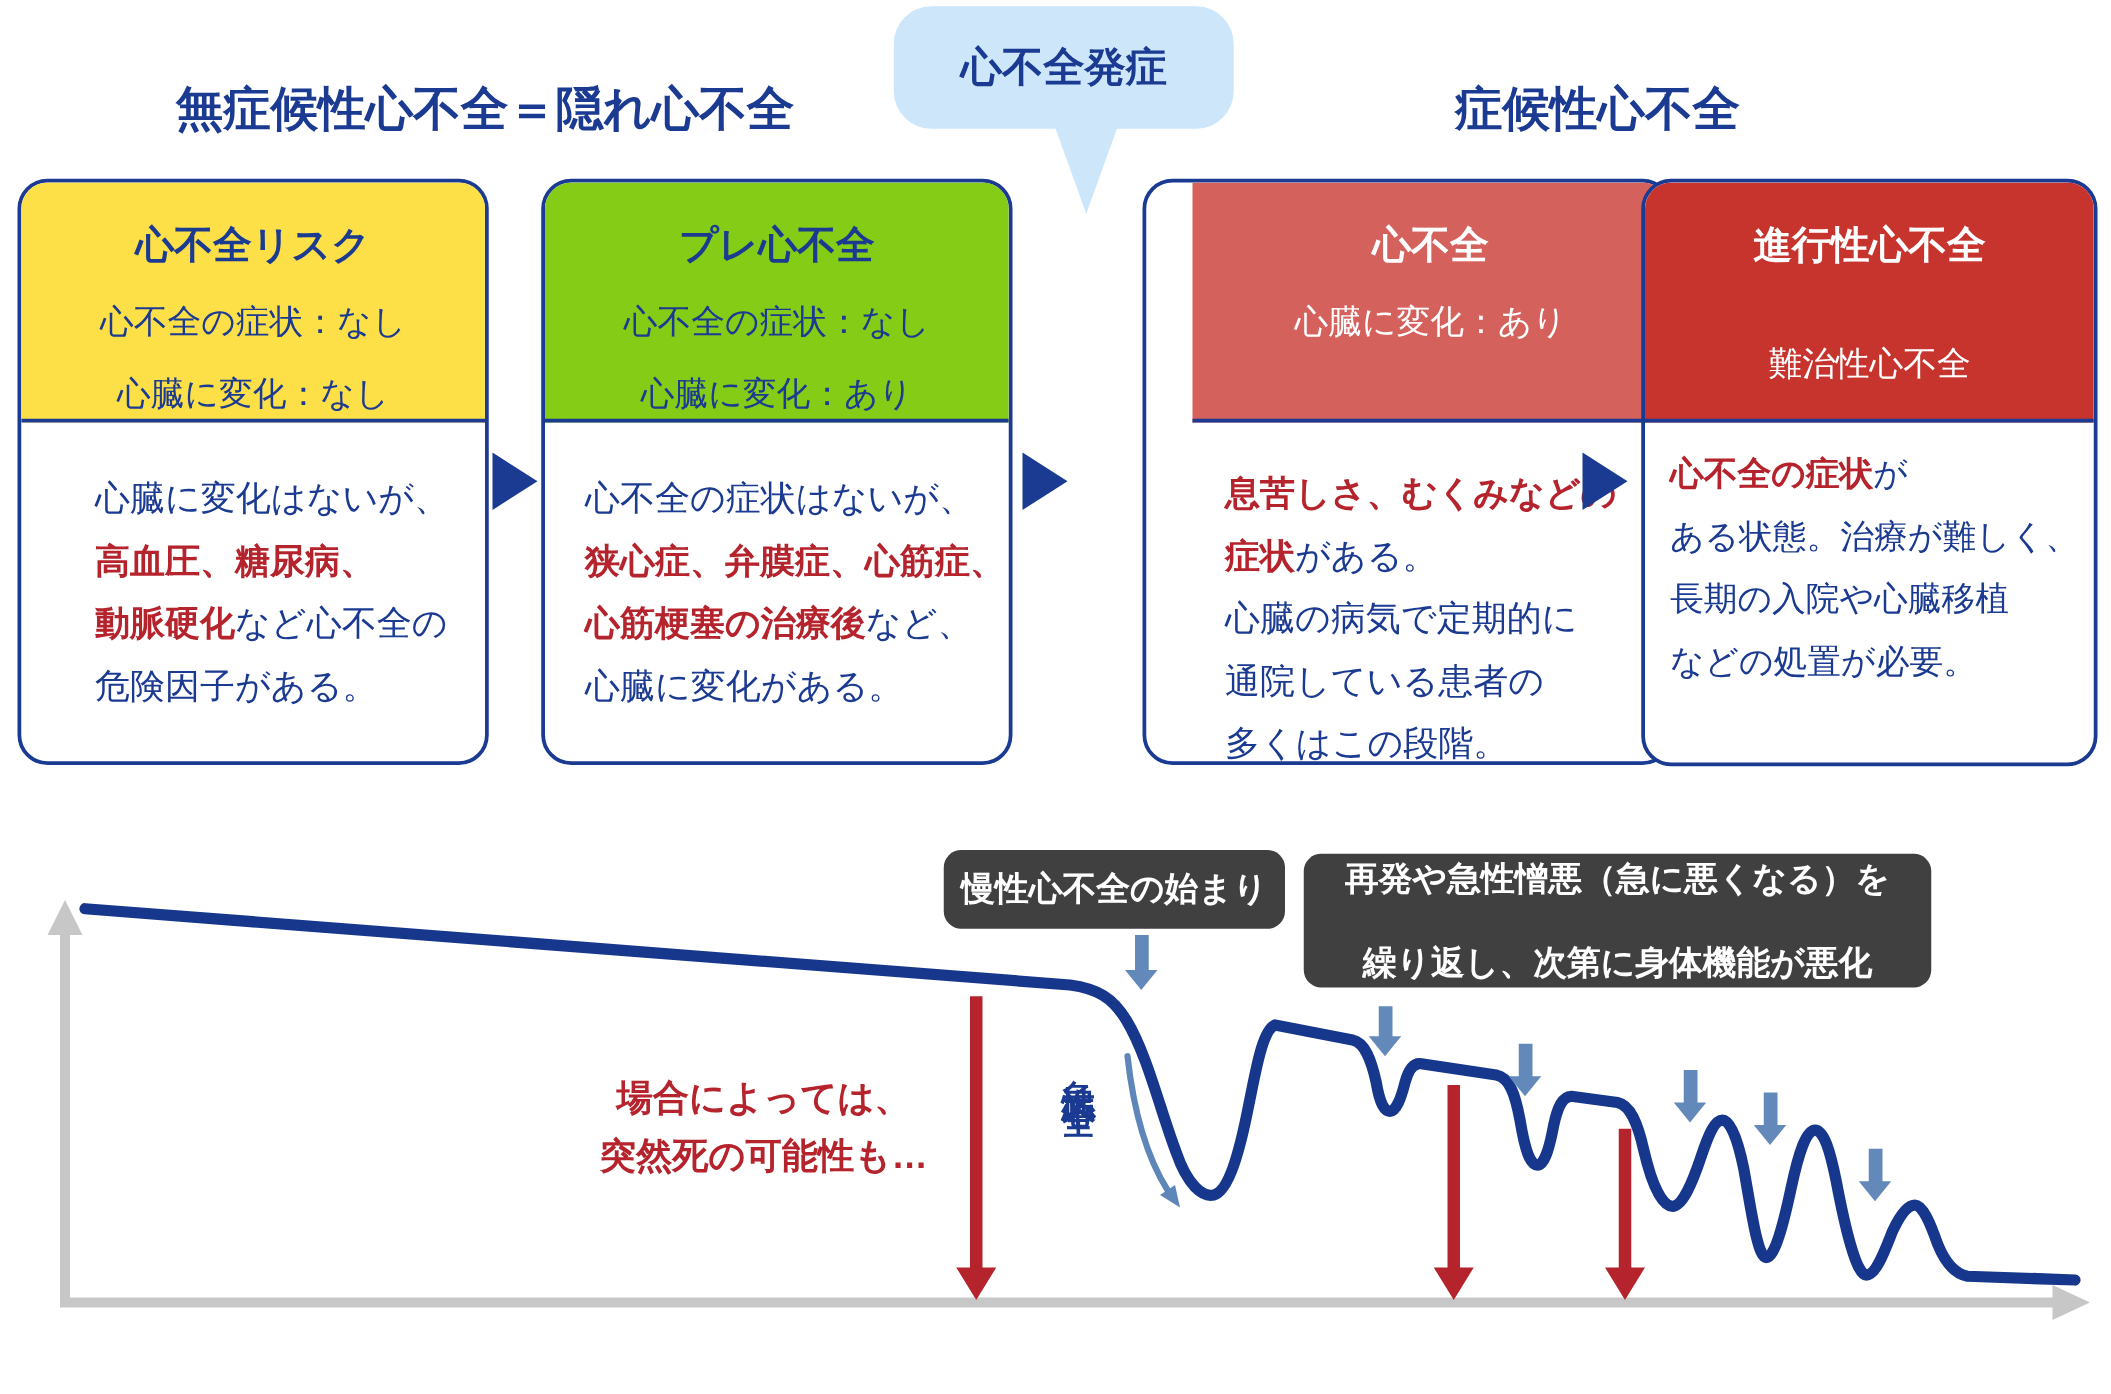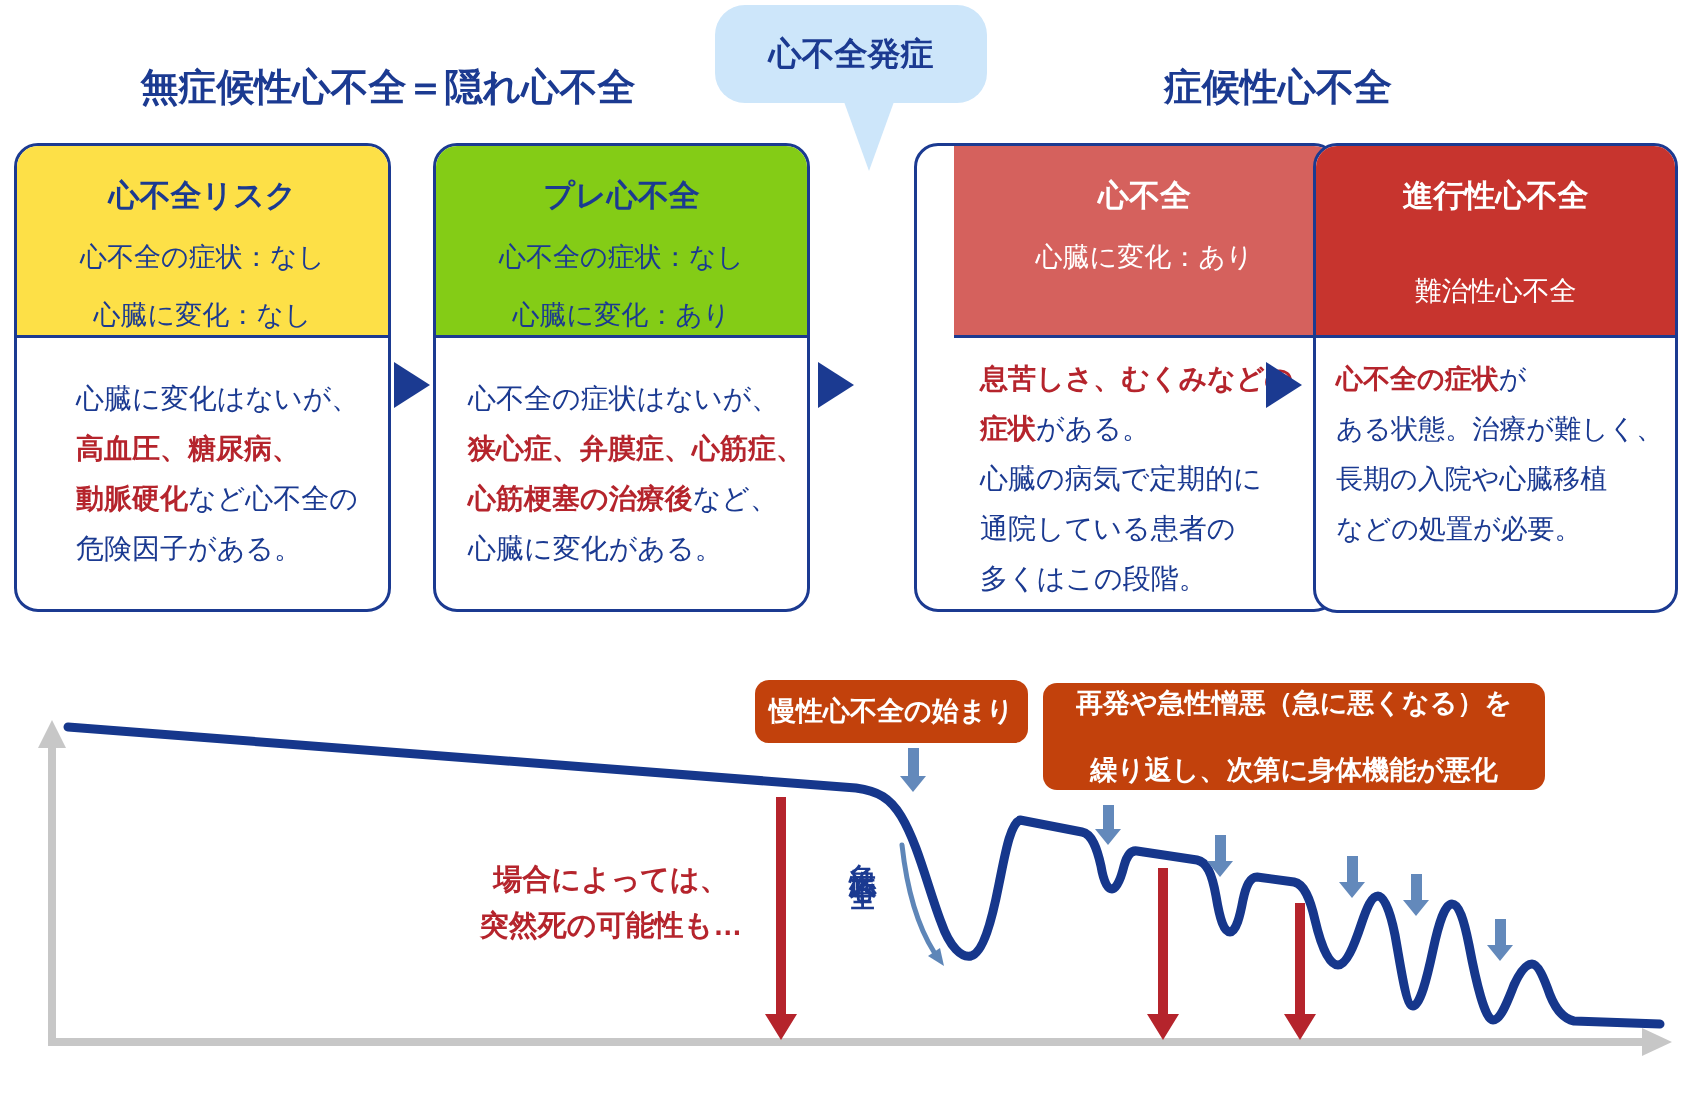--- a/index.html
+++ b/index.html
@@ -29,32 +29,32 @@
   .h0 { background:#fde047; color:#1b3a91; }
   .h1 { background:#84cc16; color:#1b3a91; }
   .h2 { background:#d5615d; color:#ffffff; }
   .h3 { background:#c7342e; color:#ffffff; }
   .card-h .t  { font-size:31px; font-weight:800; padding-top:29px; }
   .card-h .hl { font-size:27px; margin-top:22px; }
   .card-h .sub { font-size:27px; margin-top:56px; }
   .card-b { color:#1b3a91; font-size:28px; }
   .s0 .card-b { padding:36px 14px 0 59px; }
   .s1 .card-b { padding:36px 12px 0 32px; }
-  .s2 .card-b { padding:16px 12px 0 26px; }
+  .s2 .card-b { padding:16px 12px 0 26px;margin-top:16px; }
   .s3 .card-b { padding:16px 8px 0 20px; font-size:27px; }
   .bl { line-height:50px; white-space:nowrap; }
   .em { color:#b5242c; font-weight:800; }
   
   .tri { position:absolute; top:362px; width:0; height:0; z-index:3;
          border-top:23px solid transparent; border-bottom:23px solid transparent;
          border-left:36px solid #1b3a91; }
   .t0 { left:394px; } .t1 { left:818px; } .t2 { left:1266px; }
   
   .chart-svg { position:absolute; left:0; top:0; z-index:2; }
-  .badge { position:absolute; background:#c2410c; border-radius:14px; color:#fff; font-weight:800;
+  .badge { position:absolute; background:#404040; border-radius:14px; color:#fff; font-weight:800;
            text-align:center; z-index:4; }
   .badge1 { left:755px; top:680px; width:273px; height:63px; font-size:27px; line-height:63px; }
   .badge2 { left:1043px; top:683px; width:502px; height:107px; font-size:27px; line-height:40px;
             display:flex; flex-direction:column; justify-content:space-between; }
   .sudden { position:absolute; left:430px; top:856px; width:362px; text-align:center; z-index:4;
             color:#b5242c; font-size:29px; font-weight:800; line-height:46px; white-space:nowrap; }
   .acute { position:absolute; left:845px; top:842px; z-index:4; color:#1b3a91; font-size:27px;
            font-weight:800; writing-mode:vertical-rl; letter-spacing:5px; }
 </style>
 </head>

